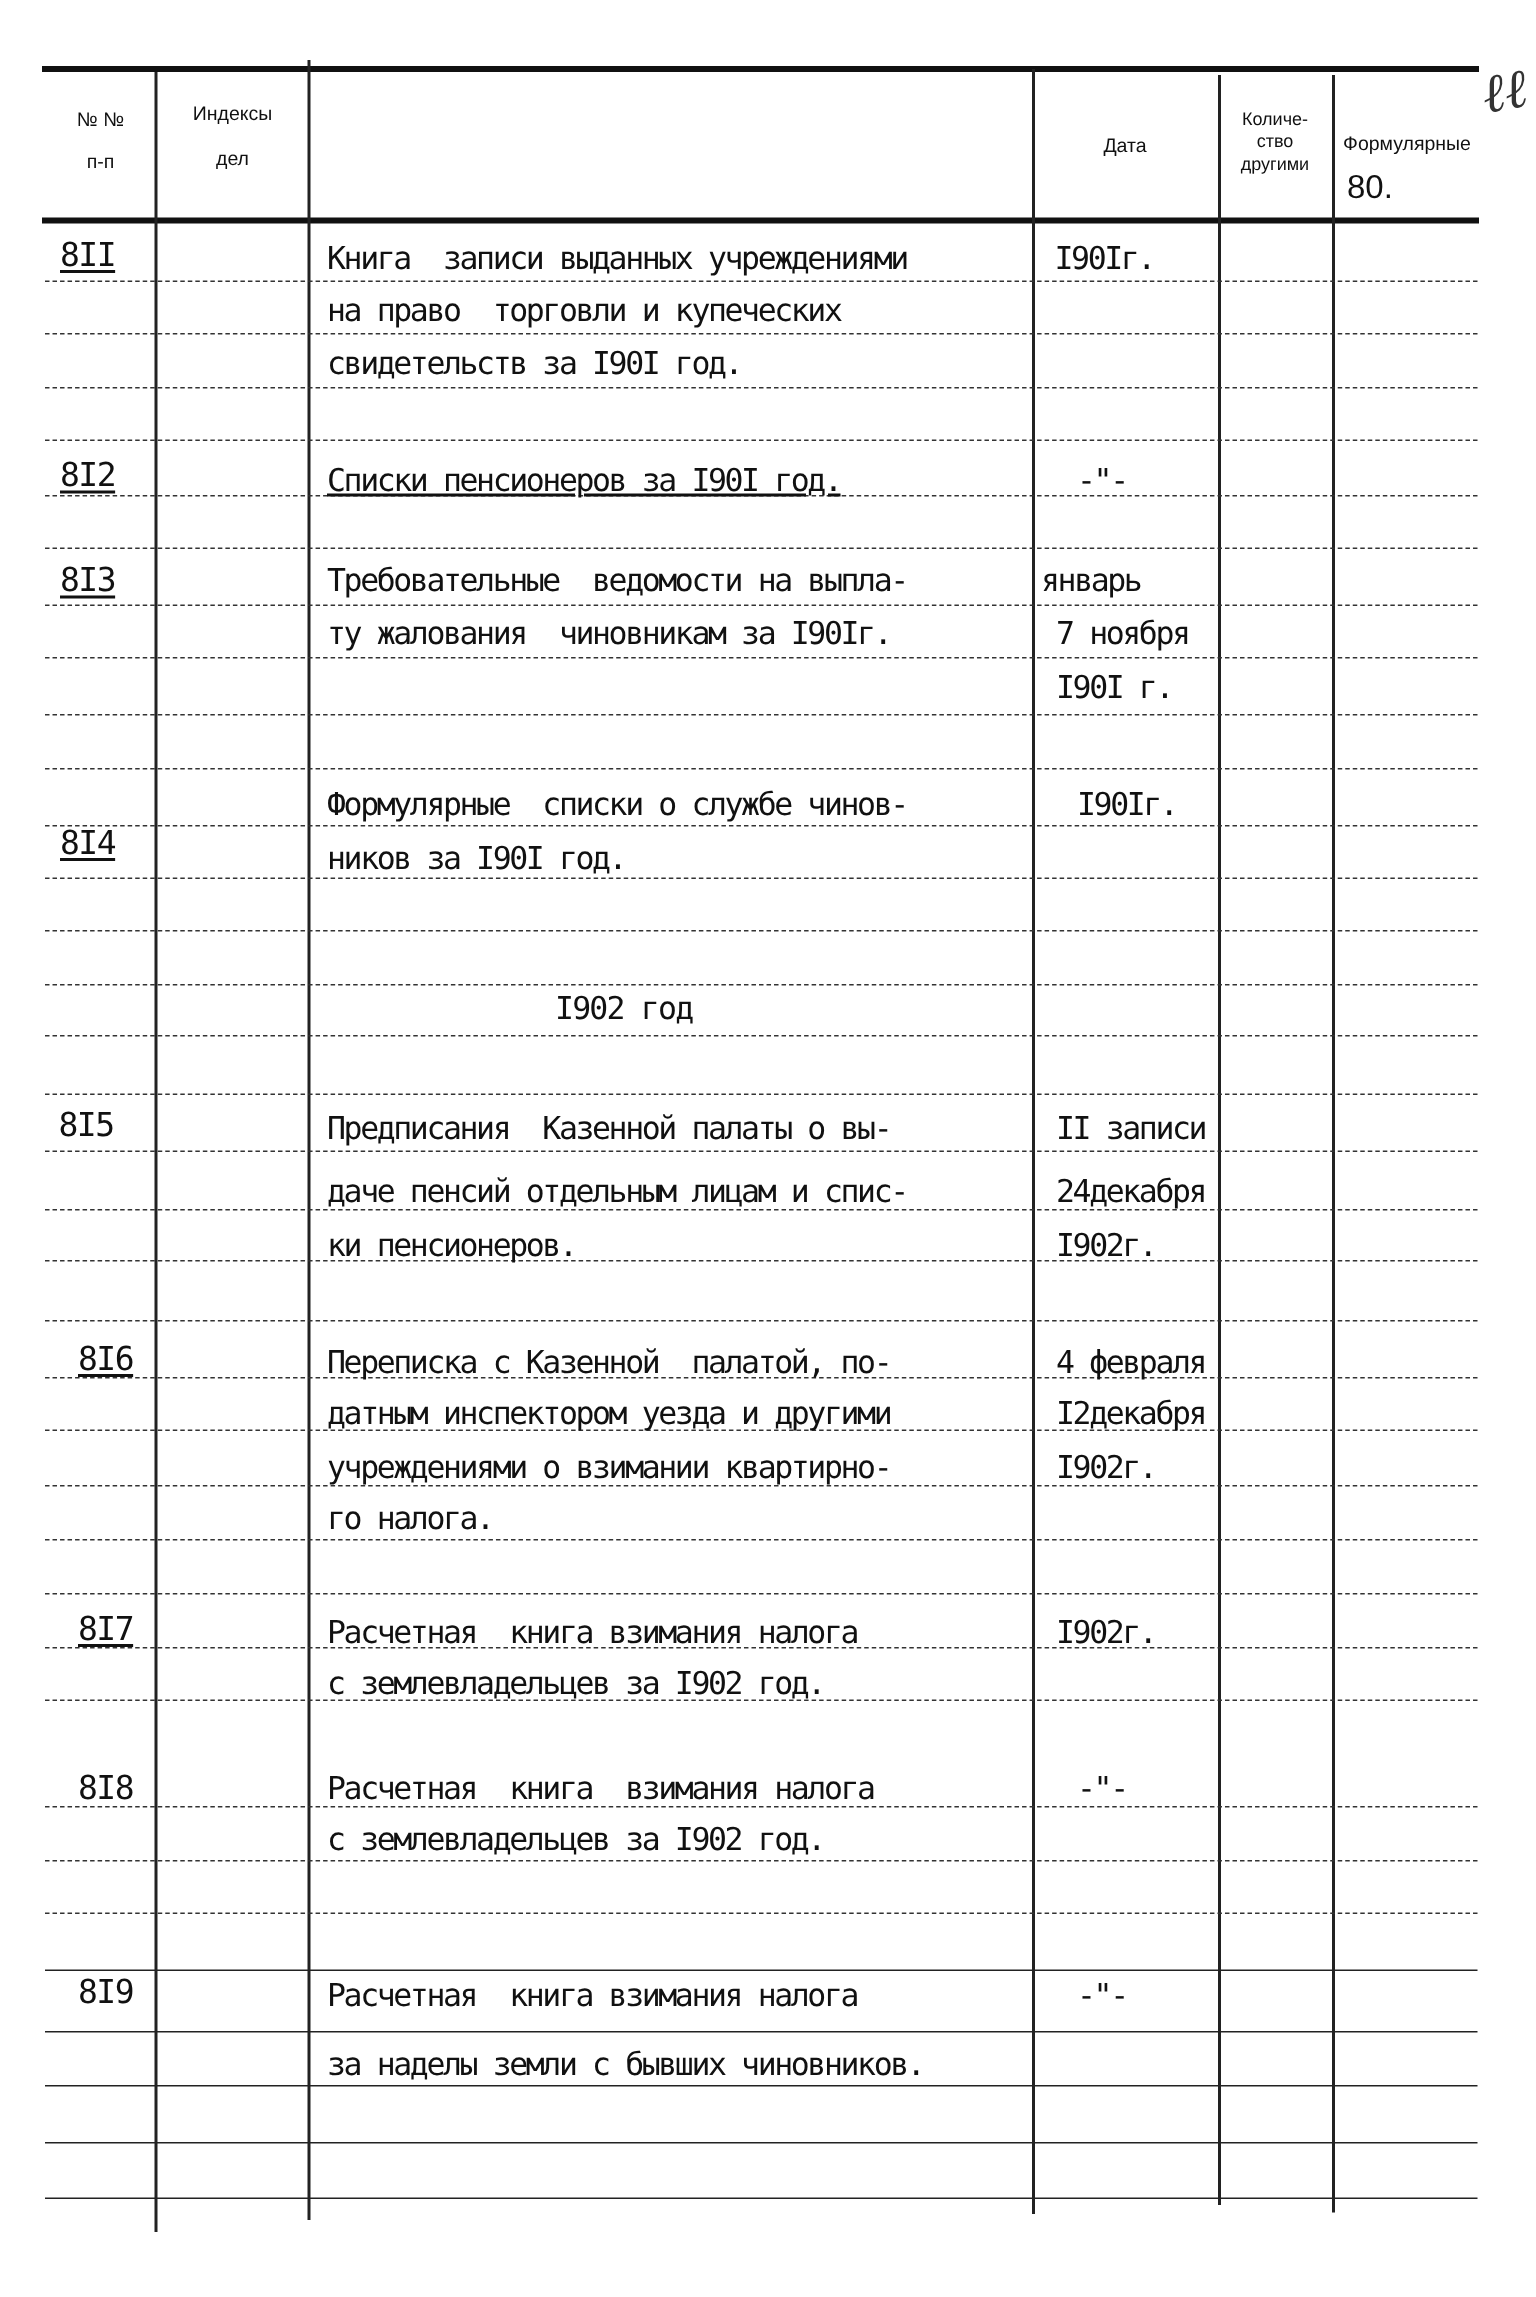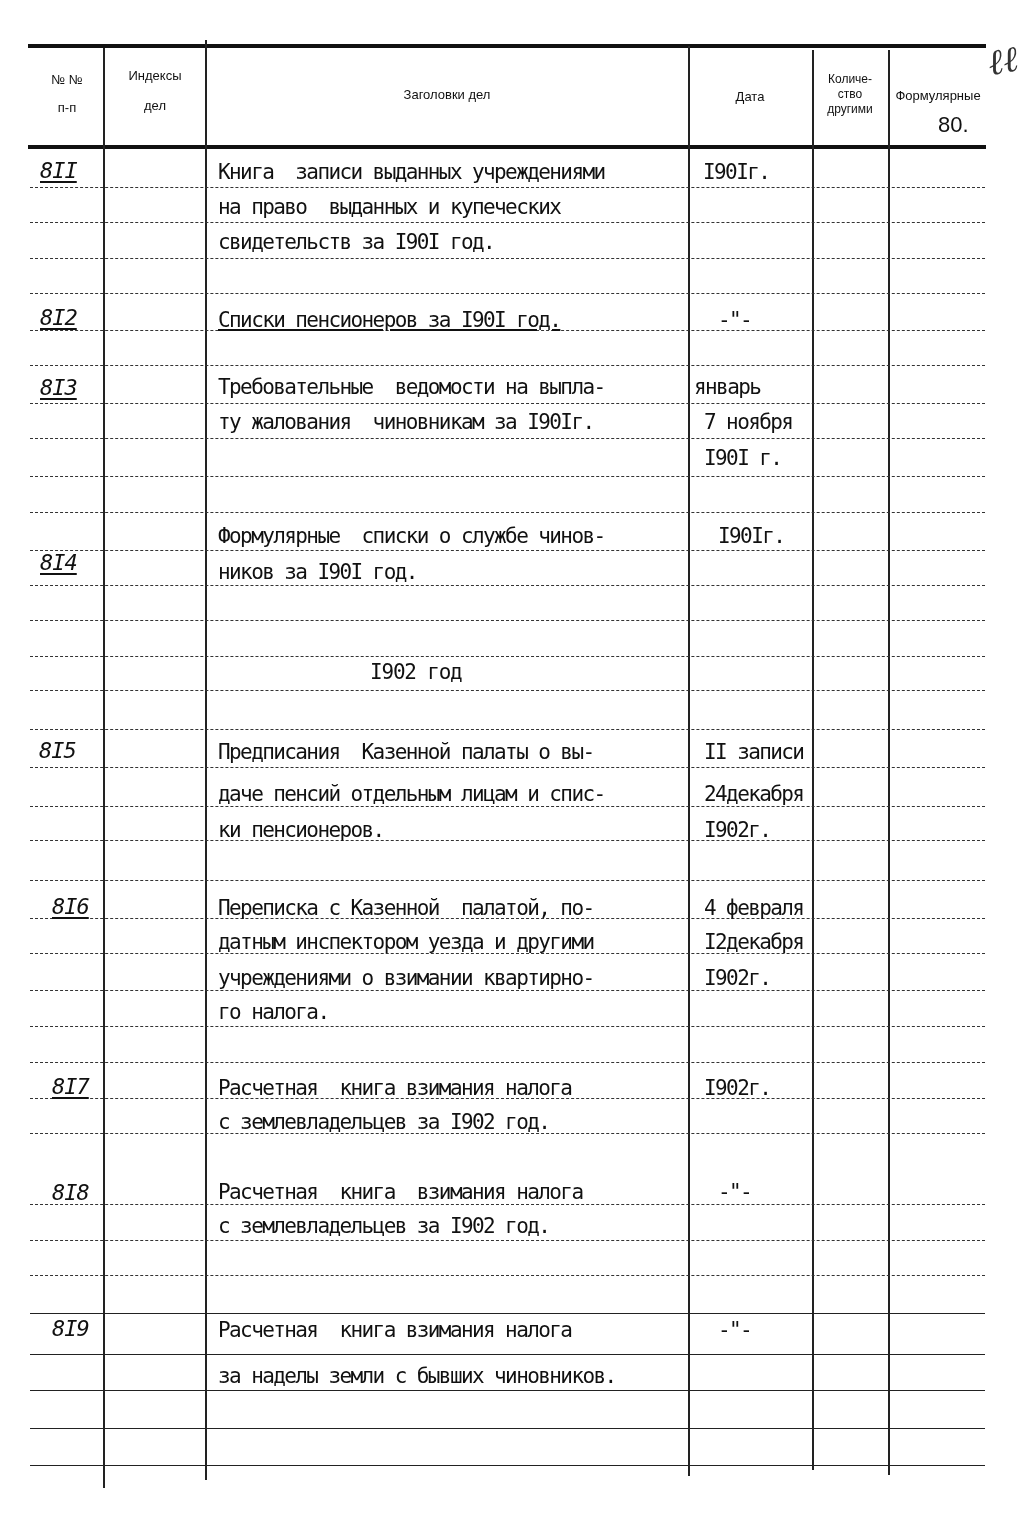--- a/index.html
+++ b/index.html
@@ -14,30 +14,30 @@
 
   
   .vline { position: absolute; width: 1.5px; background: #222; }
 
   
   .hcell { position: absolute; font-family: "Liberation Sans", "DejaVu Sans", sans-serif;
            font-size: 13px; text-align: center; line-height: 1.25; color: #111; }
   .sig { position: absolute; right: 6px; top: 40px; font-family: "DejaVu Serif", serif;
          font-size: 36px; font-style: italic; color: #333; transform: rotate(-10deg); }
   .sheet-no { position: absolute; left: 898px; top: 112px; font-family: "Liberation Sans", sans-serif;
-              font-size: 22px; margin-left: 40px; }
+              font-size: 22px; }
 
   
   .hrule { position: absolute; left: 30px; width: 955px; height: 0;
            border-top: 1.4px dashed #333; }
   .hrule.solid { border-top: 1.5px solid #222; }
 
   
   .num { position: absolute; left: 40px; font-size: 22px; font-family: "DejaVu Sans Mono", monospace;
-         letter-spacing: -1px; text-decoration: underline; text-underline-offset: 3px; font-style: italic; }
+         letter-spacing: -1px; text-decoration: underline; text-underline-offset: 3px; }
   .txt { position: absolute; left: 218px; font-size: 21px; font-family: "DejaVu Sans Mono", monospace;
          white-space: pre; letter-spacing: -1.6px; }
   .date { position: absolute; left: 700px; font-size: 21px; font-family: "DejaVu Sans Mono", monospace;
           white-space: pre; letter-spacing: -1.6px; }
   .year-head { position: absolute; left: 370px; font-size: 21px; font-family: "DejaVu Sans Mono", monospace;
                letter-spacing: -1.2px; }
 </style>
 </head>
 <body>
 
@@ -53,21 +53,20 @@
   <div class="vline" style="left:888px; top:50px; height:1425px;"></div>
 
   <div class="hcell" style="left:34px; top:72px; width:66px;">
     <div>№ №</div>
     <div style="margin-top:12px">п-п</div>
   </div>
   <div class="hcell" style="left:106px; top:68px; width:98px;">
     <div>Индексы</div>
     <div style="margin-top:14px">дел</div>
   </div>
-  <div class="hcell" style="left:208px; top:87px; width:478px;">Заголовки дел</div>
   <div class="hcell" style="left:690px; top:89px; width:120px;">Дата</div>
   <div class="hcell" style="left:812px; top:72px; width:76px; font-size:12px;">
     <div>Количе-</div>
     <div>ство</div>
     <div>другими</div>
   </div>
   <div class="hcell" style="left:888px; top:88px; width:100px;">Формулярные</div>
   <div class="sheet-no">80.</div>
   <div class="sig">ℓℓ</div>
 
@@ -103,21 +102,21 @@
   <div class="hrule" style="top:1275px"></div>
   <div class="hrule solid" style="top:1313px"></div>
   <div class="hrule solid" style="top:1354px"></div>
   <div class="hrule solid" style="top:1390px"></div>
   <div class="hrule solid" style="top:1428px"></div>
   <div class="hrule solid" style="top:1465px"></div>
 
   <div>
     <div class="num" style="top:158px">8II</div>
     <div class="txt" style="top:160px">Книга  записи выданных учреждениями</div>
-    <div class="txt" style="top:195px">на право  выданных и купеческих</div>
+    <div class="txt" style="top:195px">на право  торговли и купеческих</div>
     <div class="txt" style="top:230px">свидетельств за I90I год.</div>
     <div class="date" style="top:160px; left:703px">I90Iг.</div>
   </div>
 
   <div>
     <div class="num" style="top:305px">8I2</div>
     <div class="txt" style="top:308px; text-decoration:underline">Списки пенсионеров за I90I год.</div>
     <div class="date" style="top:308px; left:718px">-"-</div>
   </div>
 

